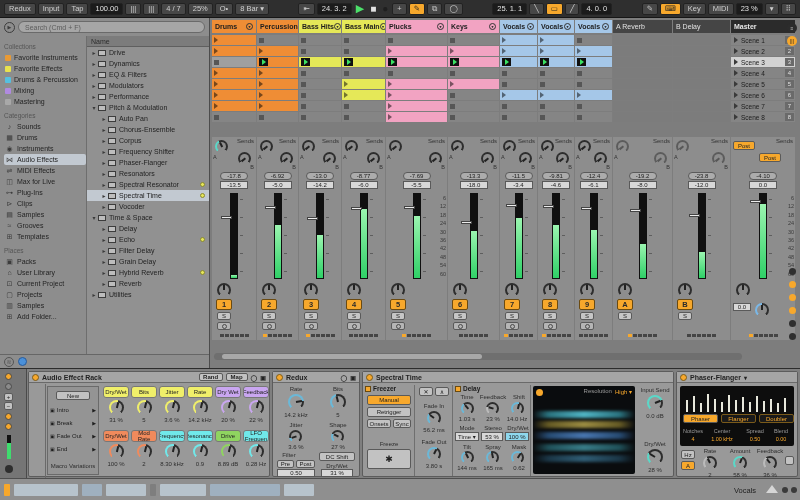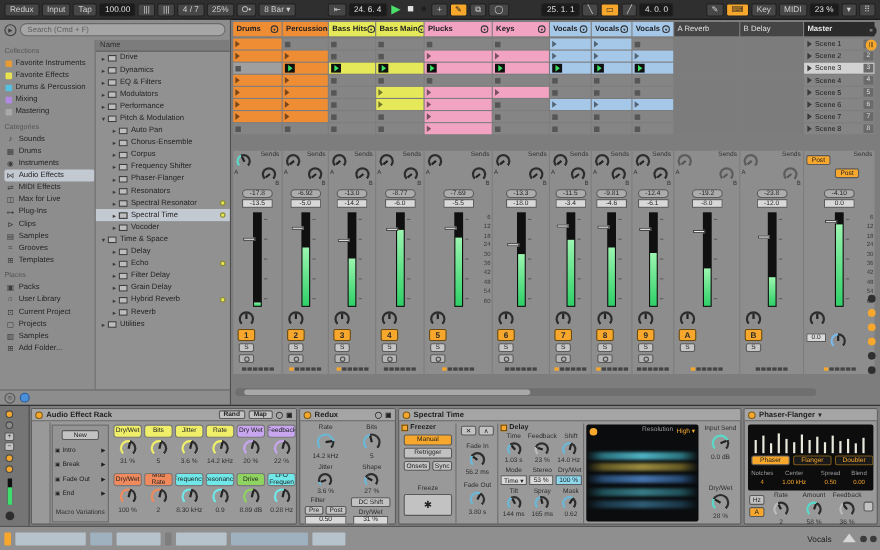--- a/index.html
+++ b/index.html
@@ -86,21 +86,21 @@
     <div class="tbox">Tap</div>
     <div class="tbox dark">100.00</div>
     <div class="tbox">|||</div>
     <div class="tbox">|||</div>
     <div class="tbox">4 / 7</div>
     <div class="tbox">25%</div>
     <div class="tbox">O•</div>
     <div class="tbox">8 Bar ▾</div>
     <div class="tsp"></div>
     <div class="tbox">⇤</div>
-    <div class="tbox dark">24. 6. 4</div>
+    <div class="tbox dark">24. 3. 2</div>
     <div style="color: rgb(76, 224, 106); font-size: 11px; padding: 0px 2px;">▶</div>
     <div style="color: rgb(226, 226, 226); font-size: 10px; padding: 0px 2px;">■</div>
     <div style="color: rgb(31, 31, 31); font-size: 10px; padding: 0px 2px;">●</div>
     <div class="tbox">+</div>
     <div class="tbox orange">✎</div>
     <div class="tbox">⧉</div>
     <div class="tbox">◯</div>
     <div class="tsp"></div>
     <div class="tbox dark">25. 1. 1</div>
     <div class="tbox">╲</div>

